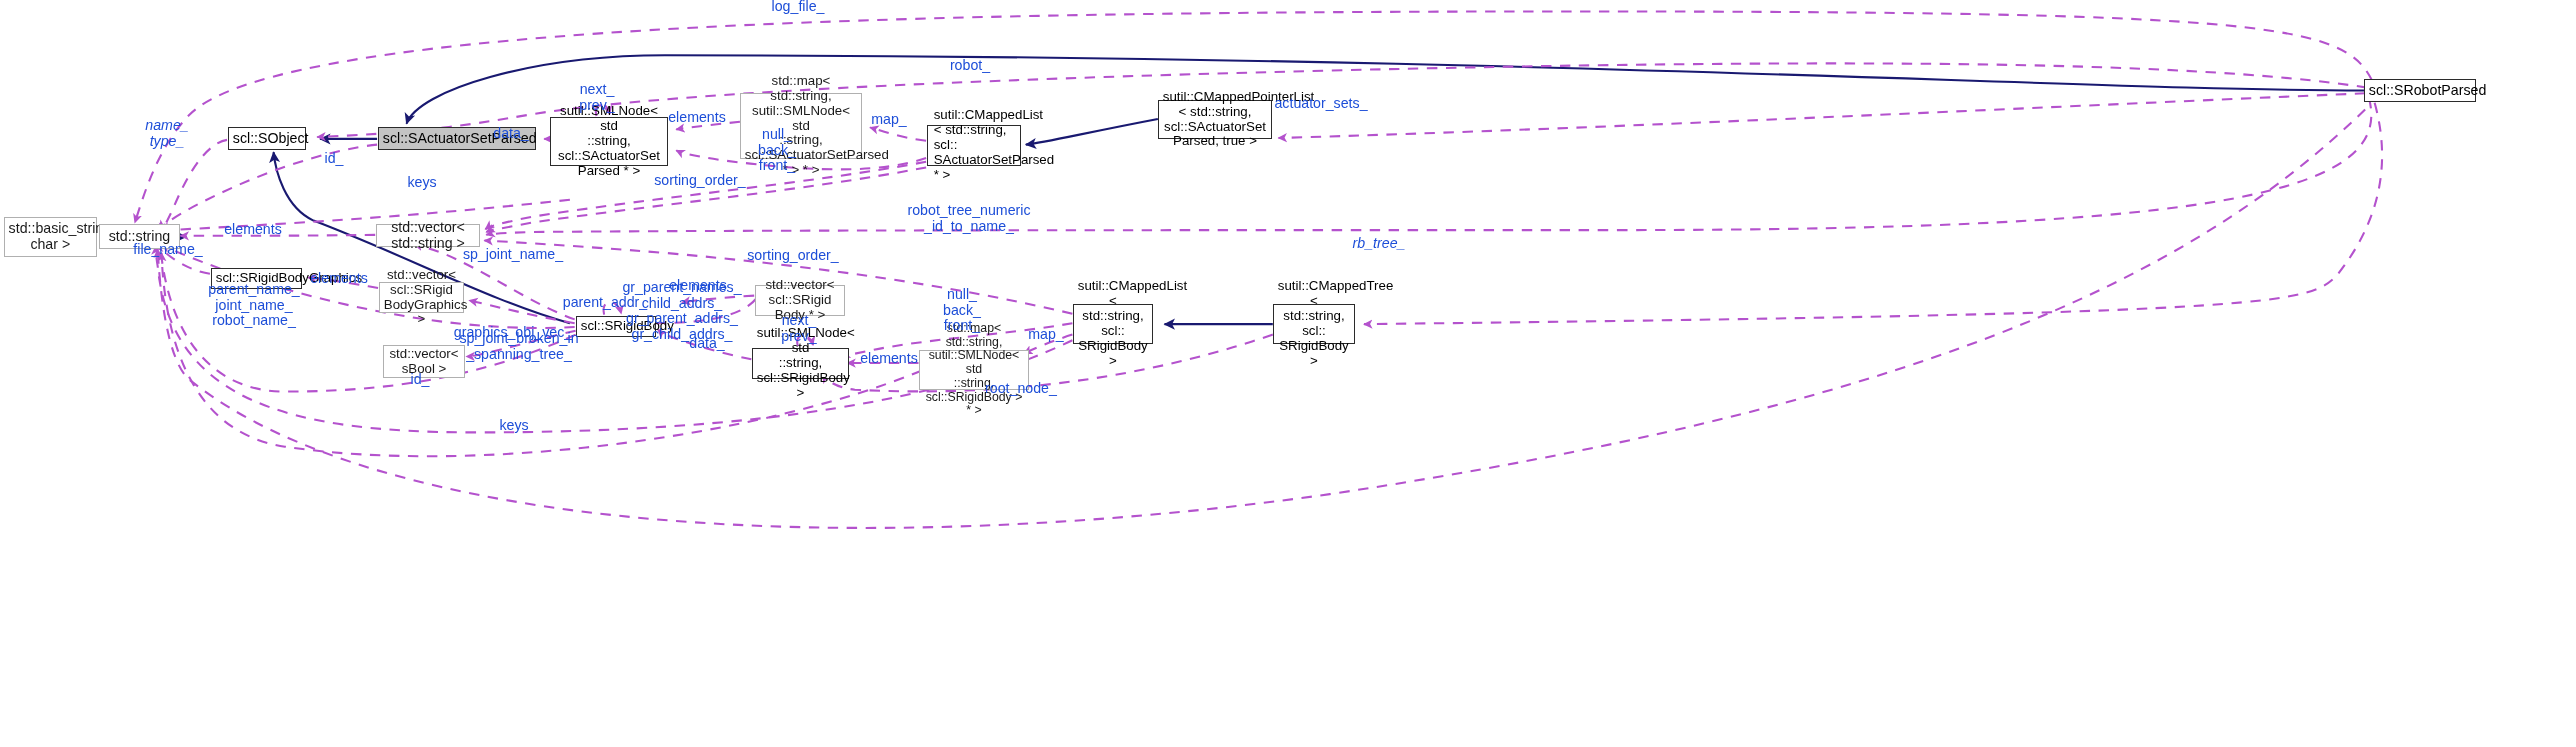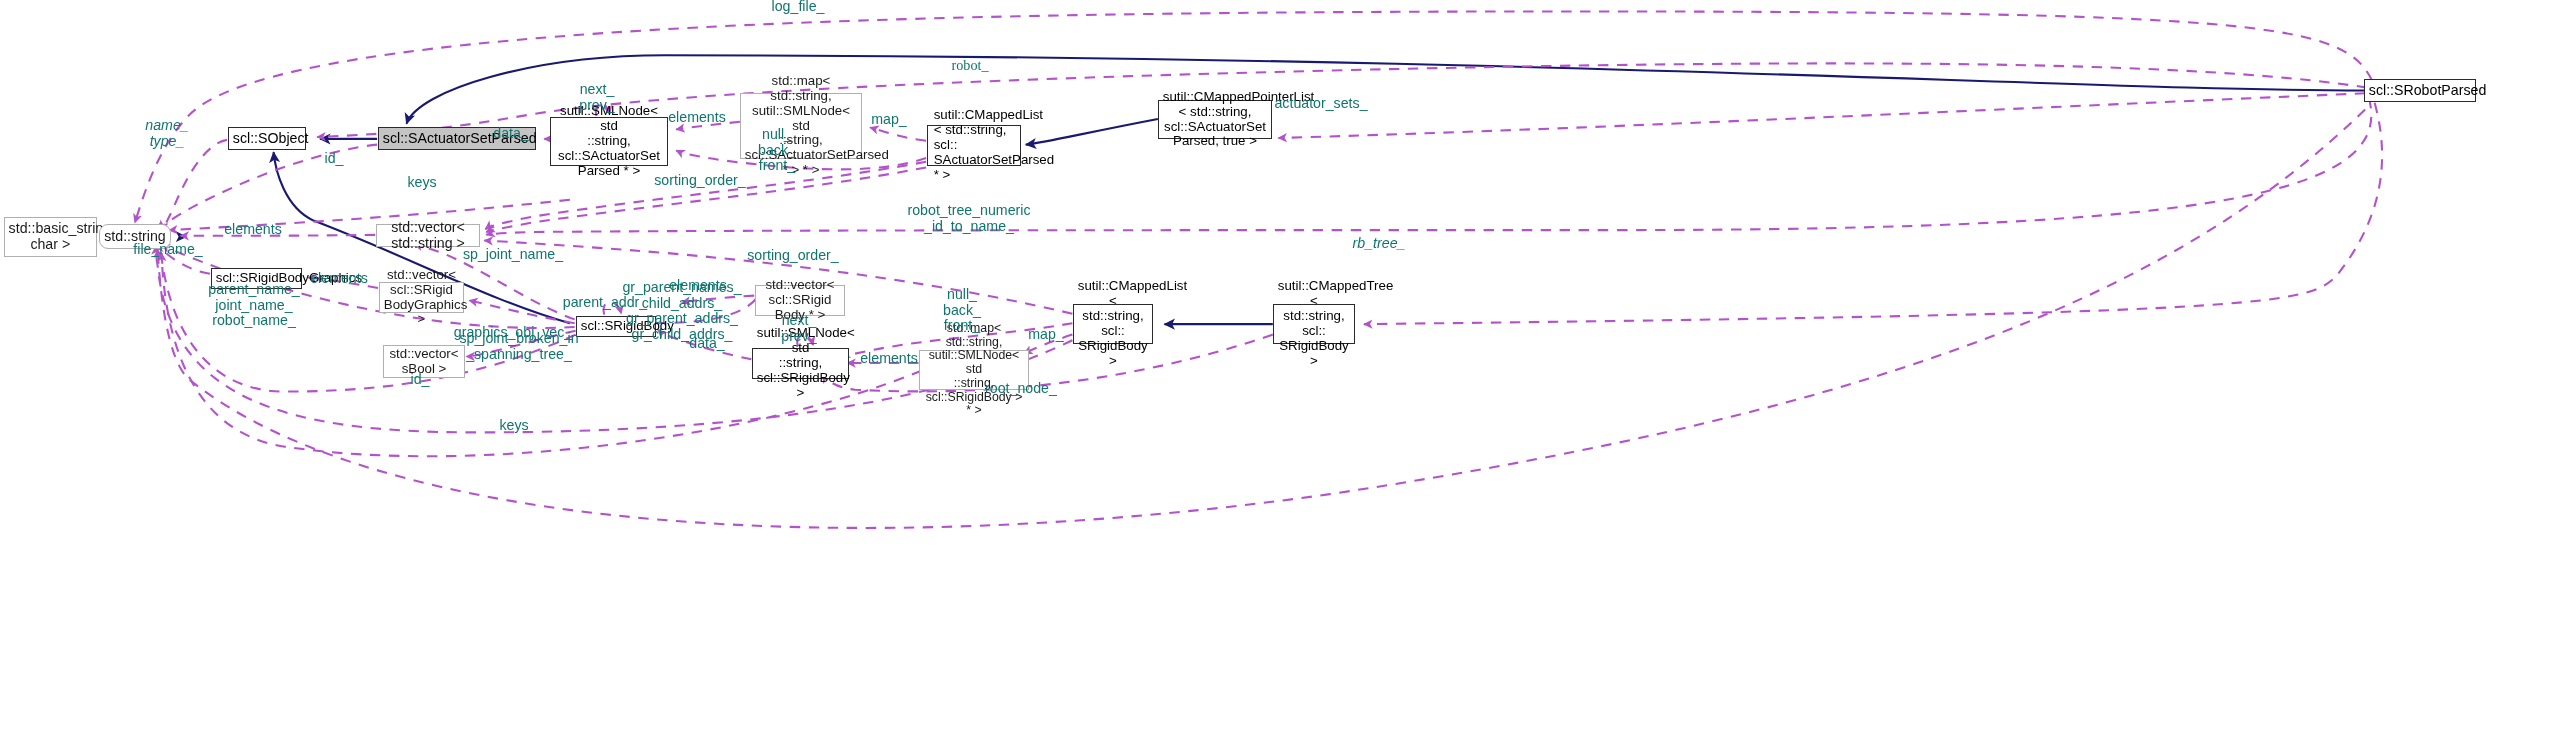--- a/index.html
+++ b/index.html
@@ -6,21 +6,21 @@
   body{font-family:"Liberation Sans",sans-serif;}
   #stage{position:relative;width:2576px;height:748px;background:#ffffff;overflow:hidden;}
   svg.edges{position:absolute;left:0;top:0;width:2576px;height:748px;pointer-events:none;}
   .node{position:absolute;box-sizing:border-box;background:#ffffff;border:0.9px solid #000;
         display:flex;align-items:center;justify-content:center;text-align:center;
         font-size:14.2px;line-height:1.12;color:#000;padding:1.9px 3.8px;}
   .node.light{border:0.9px solid #b0b0b0;color:#1a1a1a;}
   .node.bold{border:1.9px solid #2b2b2b;}
   .node.hl{background:#c4c4c4;border:1.9px solid #2b2b2b;}
   .node span{display:block;width:100%;white-space:pre-line;}
-  .elbl{position:absolute;font-size:14.2px;color:#0f766e;white-space:pre-line;text-align:center;
+  .elbl{position:absolute;font-size:14.2px;color:#1d4ed8;white-space:pre-line;text-align:center;
         line-height:1.1;transform:translate(-50%,-50%);}
 </style>
 </head>
 <body>
 
 <div id="stage">
 
   <svg class="edges" viewBox="0 0 2712 787" xmlns="http://www.w3.org/2000/svg">
     <defs>
       <marker id="ah-p" markerWidth="11" markerHeight="11" refX="9" refY="5.5" orient="auto" markerUnits="userSpaceOnUse">
@@ -111,21 +111,21 @@
       <path d="M600,210 C420,230 250,238 178,242"></path>
       <path d="M2490,115 C2300,300 2000,430 1400,520 C900,590 400,560 200,400 C175,380 168,300 166,262"></path>
       <path d="M970,390 C800,460 500,500 300,470 C220,458 175,390 170,266"></path>
     </g>
   </svg>
 
   <div class="node light" style="left:3.8px;top:217px;width:93px;height:40px;">
     <span>std::basic_string&lt;
 char &gt;</span>
   </div>
-  <div class="node light" style="left:99px;top:224px;width:72px;height:25px;border-radius:9px;">
+  <div class="node light" style="left:99px;top:224px;width:81px;height:25px;">
     <span>std::string</span>
   </div>
   <div class="node bold" style="left:228px;top:127px;width:78px;height:23px;">
     <span>scl::SObject</span>
   </div>
   <div class="node hl" style="left:378px;top:127px;width:158px;height:23px;">
     <span>scl::SActuatorSetParsed</span>
   </div>
   <div class="node bold" style="left:550px;top:117px;width:118px;height:49px;font-size:13.3px;">
     <span>sutil::SMLNode&lt; std
@@ -185,21 +185,21 @@
 &lt; std::string, scl::
 SRigidBody &gt;</span>
   </div>
   <div class="node bold" style="left:1273px;top:304px;width:82px;height:40px;font-size:13.3px;">
     <span>sutil::CMappedTree
 &lt; std::string, scl::
 SRigidBody &gt;</span>
   </div>
 
   <div class="elbl" style="left:798px;top:6.6px;">log_file_</div>
-  <div class="elbl" style="left:970px;top:66px;font-family:Liberation Serif, serif;">robot_</div>
+  <div class="elbl" style="left:970px;top:66px;">robot_</div>
   <div class="elbl" style="left:1321px;top:96px;margin-top:8px;">actuator_sets_</div>
   <div class="elbl" style="left:167px;top:134px;font-style:italic;">name_
 type_</div>
   <div class="elbl" style="left:511px;top:134px;">data_</div>
   <div class="elbl" style="left:597px;top:98px;">next_
 prev_</div>
   <div class="elbl" style="left:697px;top:118px;">elements</div>
   <div class="elbl" style="left:889px;top:120px;">map_</div>
   <div class="elbl" style="left:777px;top:150px;">null_
 back_

